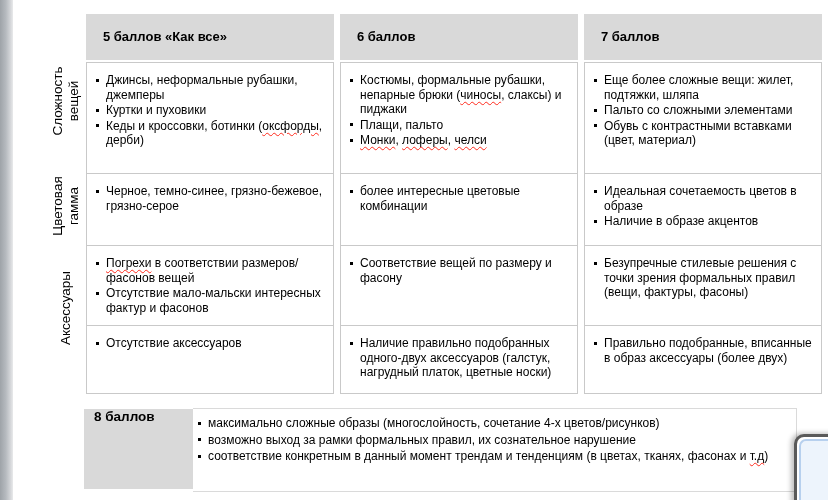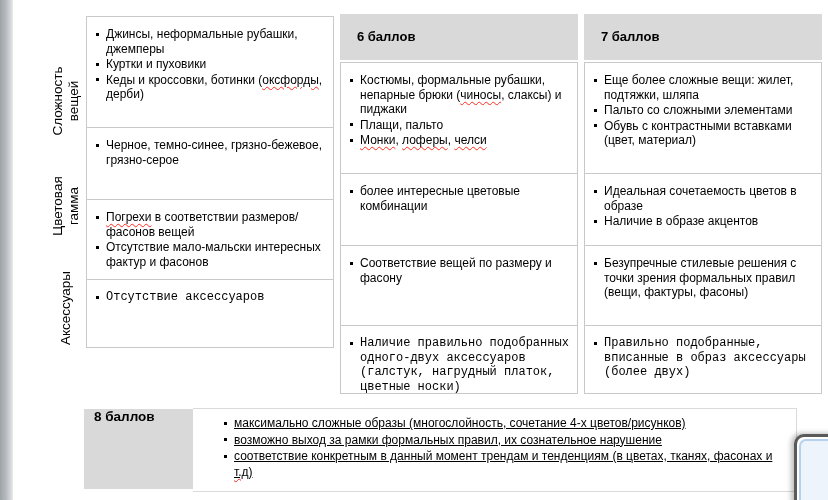--- a/index.html
+++ b/index.html
@@ -20,35 +20,35 @@
   
   .col { position:absolute; top:14px; }
   .col.c1 { left:86px;  width:248px; }
   .col.c2 { left:340px; width:238px; }
   .col.c3 { left:584px; width:238px; }
   .hdr { height:46px; background:#d9d9d9; font-weight:bold; font-size:13px;
     padding:15px 8px 0 17px; box-sizing:border-box; }
   .cells { margin-top:2px; border:1px solid #c9c9c9; }
   .cell { box-sizing:border-box; border-bottom:1px solid #c9c9c9; overflow:hidden; }
   .cell.r1 { height:111px; } .cell.r2 { height:72px; } .cell.r3 { height:80px; }
-  .cell.r4 { height:67px; border-bottom:none;font-family:Liberation Mono, monospace; }
+  .cell.r4 { height:67px; border-bottom:none; }
 
   ul.blist { margin:0; padding:10px 6px 0 8px; list-style:none; }
   ul.blist li { position:relative; padding-left:11px; font-size:12px; line-height:14.5px; margin:0 0 1px 0; }
   ul.blist li::before { content:""; position:absolute; left:1px; top:5.5px; width:3px; height:3px; background:#000; }
   .sp { text-decoration-line:underline; text-decoration-style:wavy; text-decoration-color:#ff2a1c;
     text-decoration-thickness:1px; text-underline-offset:2px; }
 
   
   .footer-gray { position:absolute; left:84px; top:409px; width:109px; height:80px;
     background:#d9d9d9; box-sizing:border-box; display:flex; 
     padding-left:10px; font-weight:bold; font-size:13.5px; }
   .footer-body { position:absolute; left:193px; top:408px; width:604px; height:84px;
     box-sizing:border-box; border:1px solid #dadada; border-left:none; background:#fff; }
-  .footer-body ul.blist { padding:7px 10px 0 30px;text-decoration:underline; }
+  .footer-body ul.blist { padding:7px 10px 0 4px; }
   .footer-body ul.blist li { line-height:15.5px; }
 
   
   .popup { position:absolute; left:794px; top:434px; width:60px; height:90px;
     background:#ffffff; border-top:3px solid #5a5a5a; border-left:3px solid #5a5a5a;
     border-radius:10px 0 0 0; padding:2px 0 0 2px; box-sizing:border-box;
     box-shadow:-3px -1px 5px rgba(0,0,0,0.25); }
   .popup-inner { width:100%; height:100%; border-top:2px solid #b7d0ee; border-left:2px solid #b7d0ee;
     border-radius:7px 0 0 0; background:#edf4fc; }
 </style>
@@ -59,20 +59,21 @@
 
   <div class="edge-strip"></div>
 
   <div class="vlabel l1">Сложность
 вещей</div>
   <div class="vlabel l2">Цветовая
 гамма</div>
   <div class="vlabel l3">Аксессуары</div>
 
   <div class="col c1">
+    <div class="hdr">5 баллов «Как все»</div>
     <div class="cells">
       <div class="cell r1">
           <ul class="blist">
             <li><span>Джинсы, неформальные рубашки, джемперы</span></li>
             <li><span>Куртки и пуховики</span></li>
             <li><span>Кеды и кроссовки, ботинки (</span><span class="sp">оксфорды</span><span>, дерби)</span></li>
           </ul>
         </div>
       <div class="cell r2">
           <ul class="blist">

